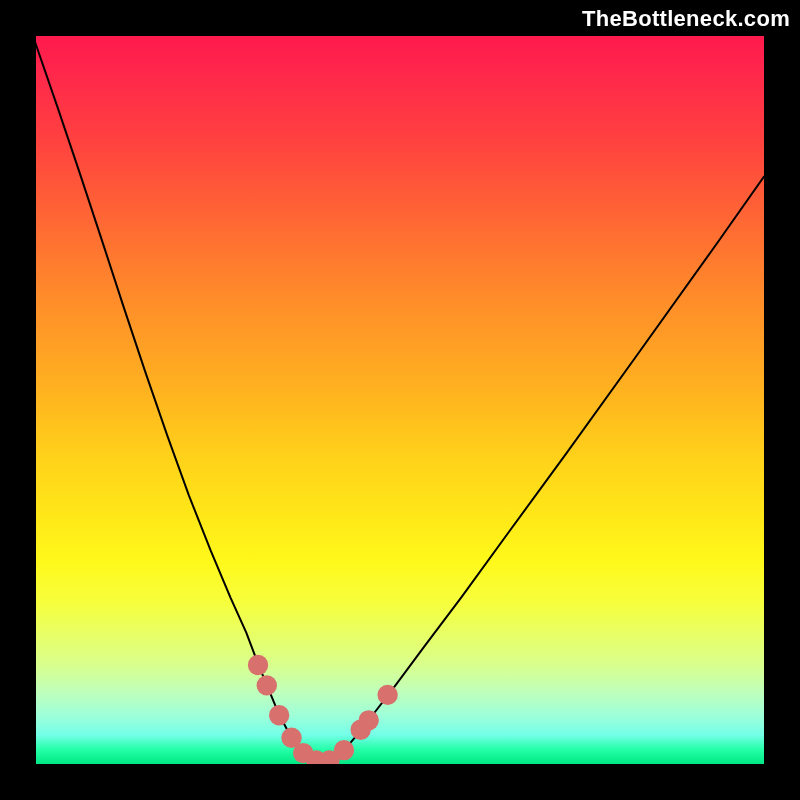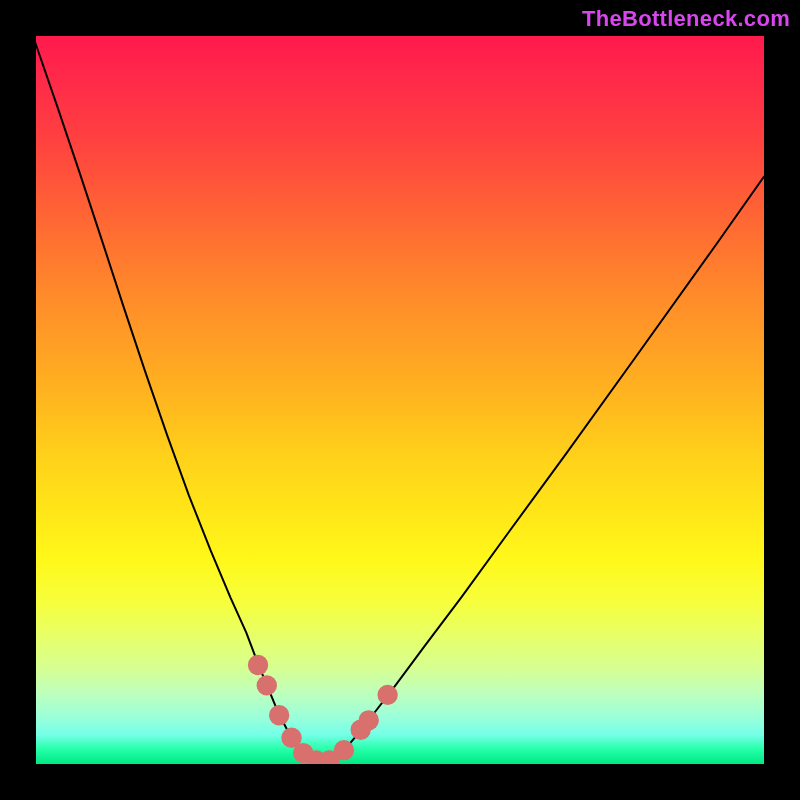--- a/index.html
+++ b/index.html
@@ -48,21 +48,21 @@
     width: 728px;
     height: 728px;
     pointer-events: none;
   }
   .watermark-link {
     position: absolute;
     top: 6px;
     right: 10px;
     font-size: 22px;
     font-weight: 600;
-    color: #d946ef;
+    color: #ffffff;
     letter-spacing: 0.3px;
     text-decoration: none;
     cursor: pointer;
   }
 </style>
 </head>
 <body>
 
 <div class="frame">
 

